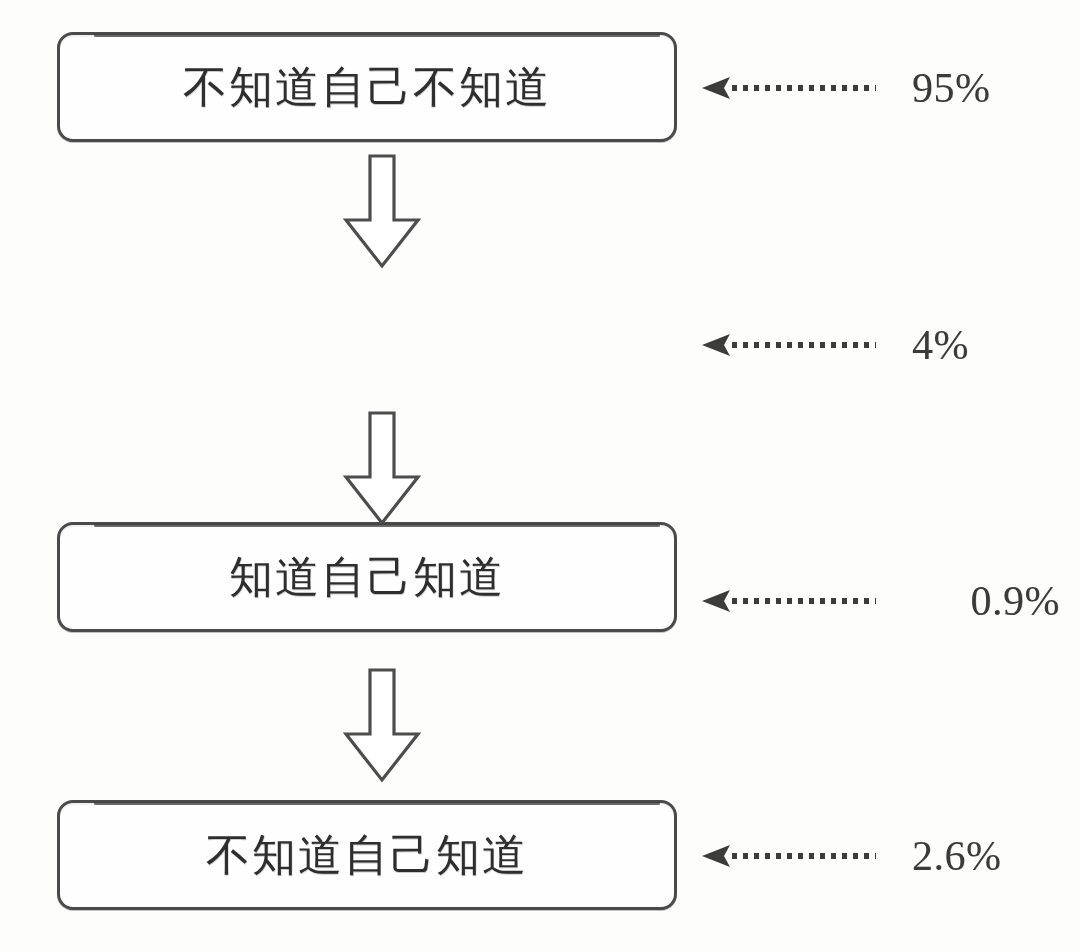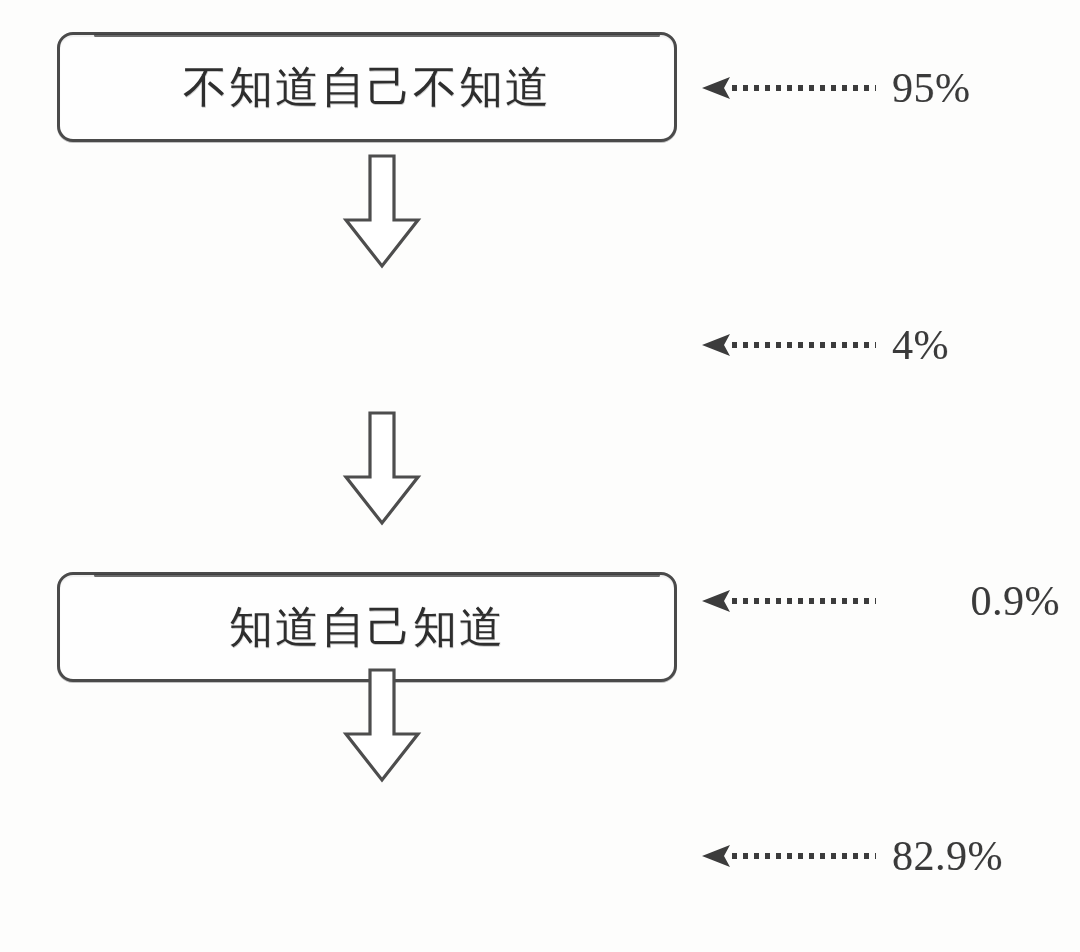--- a/index.html
+++ b/index.html
@@ -52,21 +52,21 @@
     font-size: 44px;
     line-height: 1;
     color: #2e2e2e;
     letter-spacing: 2px;
     white-space: nowrap;
     text-shadow: 0.5px 0.5px 0 rgba(110,110,110,0.35);
   }
 
   #node-0 { top: 32px; }
   #node-1 { top: 288px; }
-  #node-2 { top: 572px; }
+  #node-2 { top: 522px; }
   #node-3 { top: 800px; }
 
   
   .flow-arrow {
     position: absolute;
     left: 340px;
     width: 84px;
     height: 120px;
   }
   #flow-arrow-0 { top: 152px; }
@@ -93,21 +93,21 @@
     width: 180px;
     height: 26px;
     flex: 0 0 auto;
   }
   .dotted-connector svg { display: block; width: 100%; height: 100%; }
 
   .pct-label {
     font-family: "Liberation Serif", "DejaVu Serif", serif;
     font-size: 42px;
     color: #3a3a3a;
-    margin-left: 12px;
+    margin-left: 32px;
     white-space: nowrap;
     letter-spacing: 0.5px;
     text-shadow: 0.4px 0.4px 0 rgba(120,120,120,0.30);
   }
 </style>
 </head>
 <body>
 
 <div id="canvas">
 
@@ -161,24 +161,27 @@
   <div class="annotation-row" id="annotation-2">
     <div class="dotted-connector">
       <svg viewBox="0 0 180 26" xmlns="http://www.w3.org/2000/svg">
         <polygon points="2,13 30,2 24,13 30,24" fill="#3c3c3c"></polygon>
         <line x1="32" y1="13" x2="176" y2="13" stroke="#3c3c3c" stroke-width="6" stroke-dasharray="5 6" stroke-linecap="butt"></line>
       </svg>
     </div>
     <span class="pct-label">0.9%</span>
   </div>
 
+  <div class="node-box" id="node-3">
+    <span class="node-label">不知道自己知道</span>
+  </div>
 
   <div class="annotation-row" id="annotation-3">
     <div class="dotted-connector">
       <svg viewBox="0 0 180 26" xmlns="http://www.w3.org/2000/svg">
         <polygon points="2,13 30,2 24,13 30,24" fill="#3c3c3c"></polygon>
         <line x1="32" y1="13" x2="176" y2="13" stroke="#3c3c3c" stroke-width="6" stroke-dasharray="5 6" stroke-linecap="butt"></line>
       </svg>
     </div>
-    <span class="pct-label">82.9%</span>
+    <span class="pct-label">2.6%</span>
   </div>
 
 </div>
 
 </body></html>

